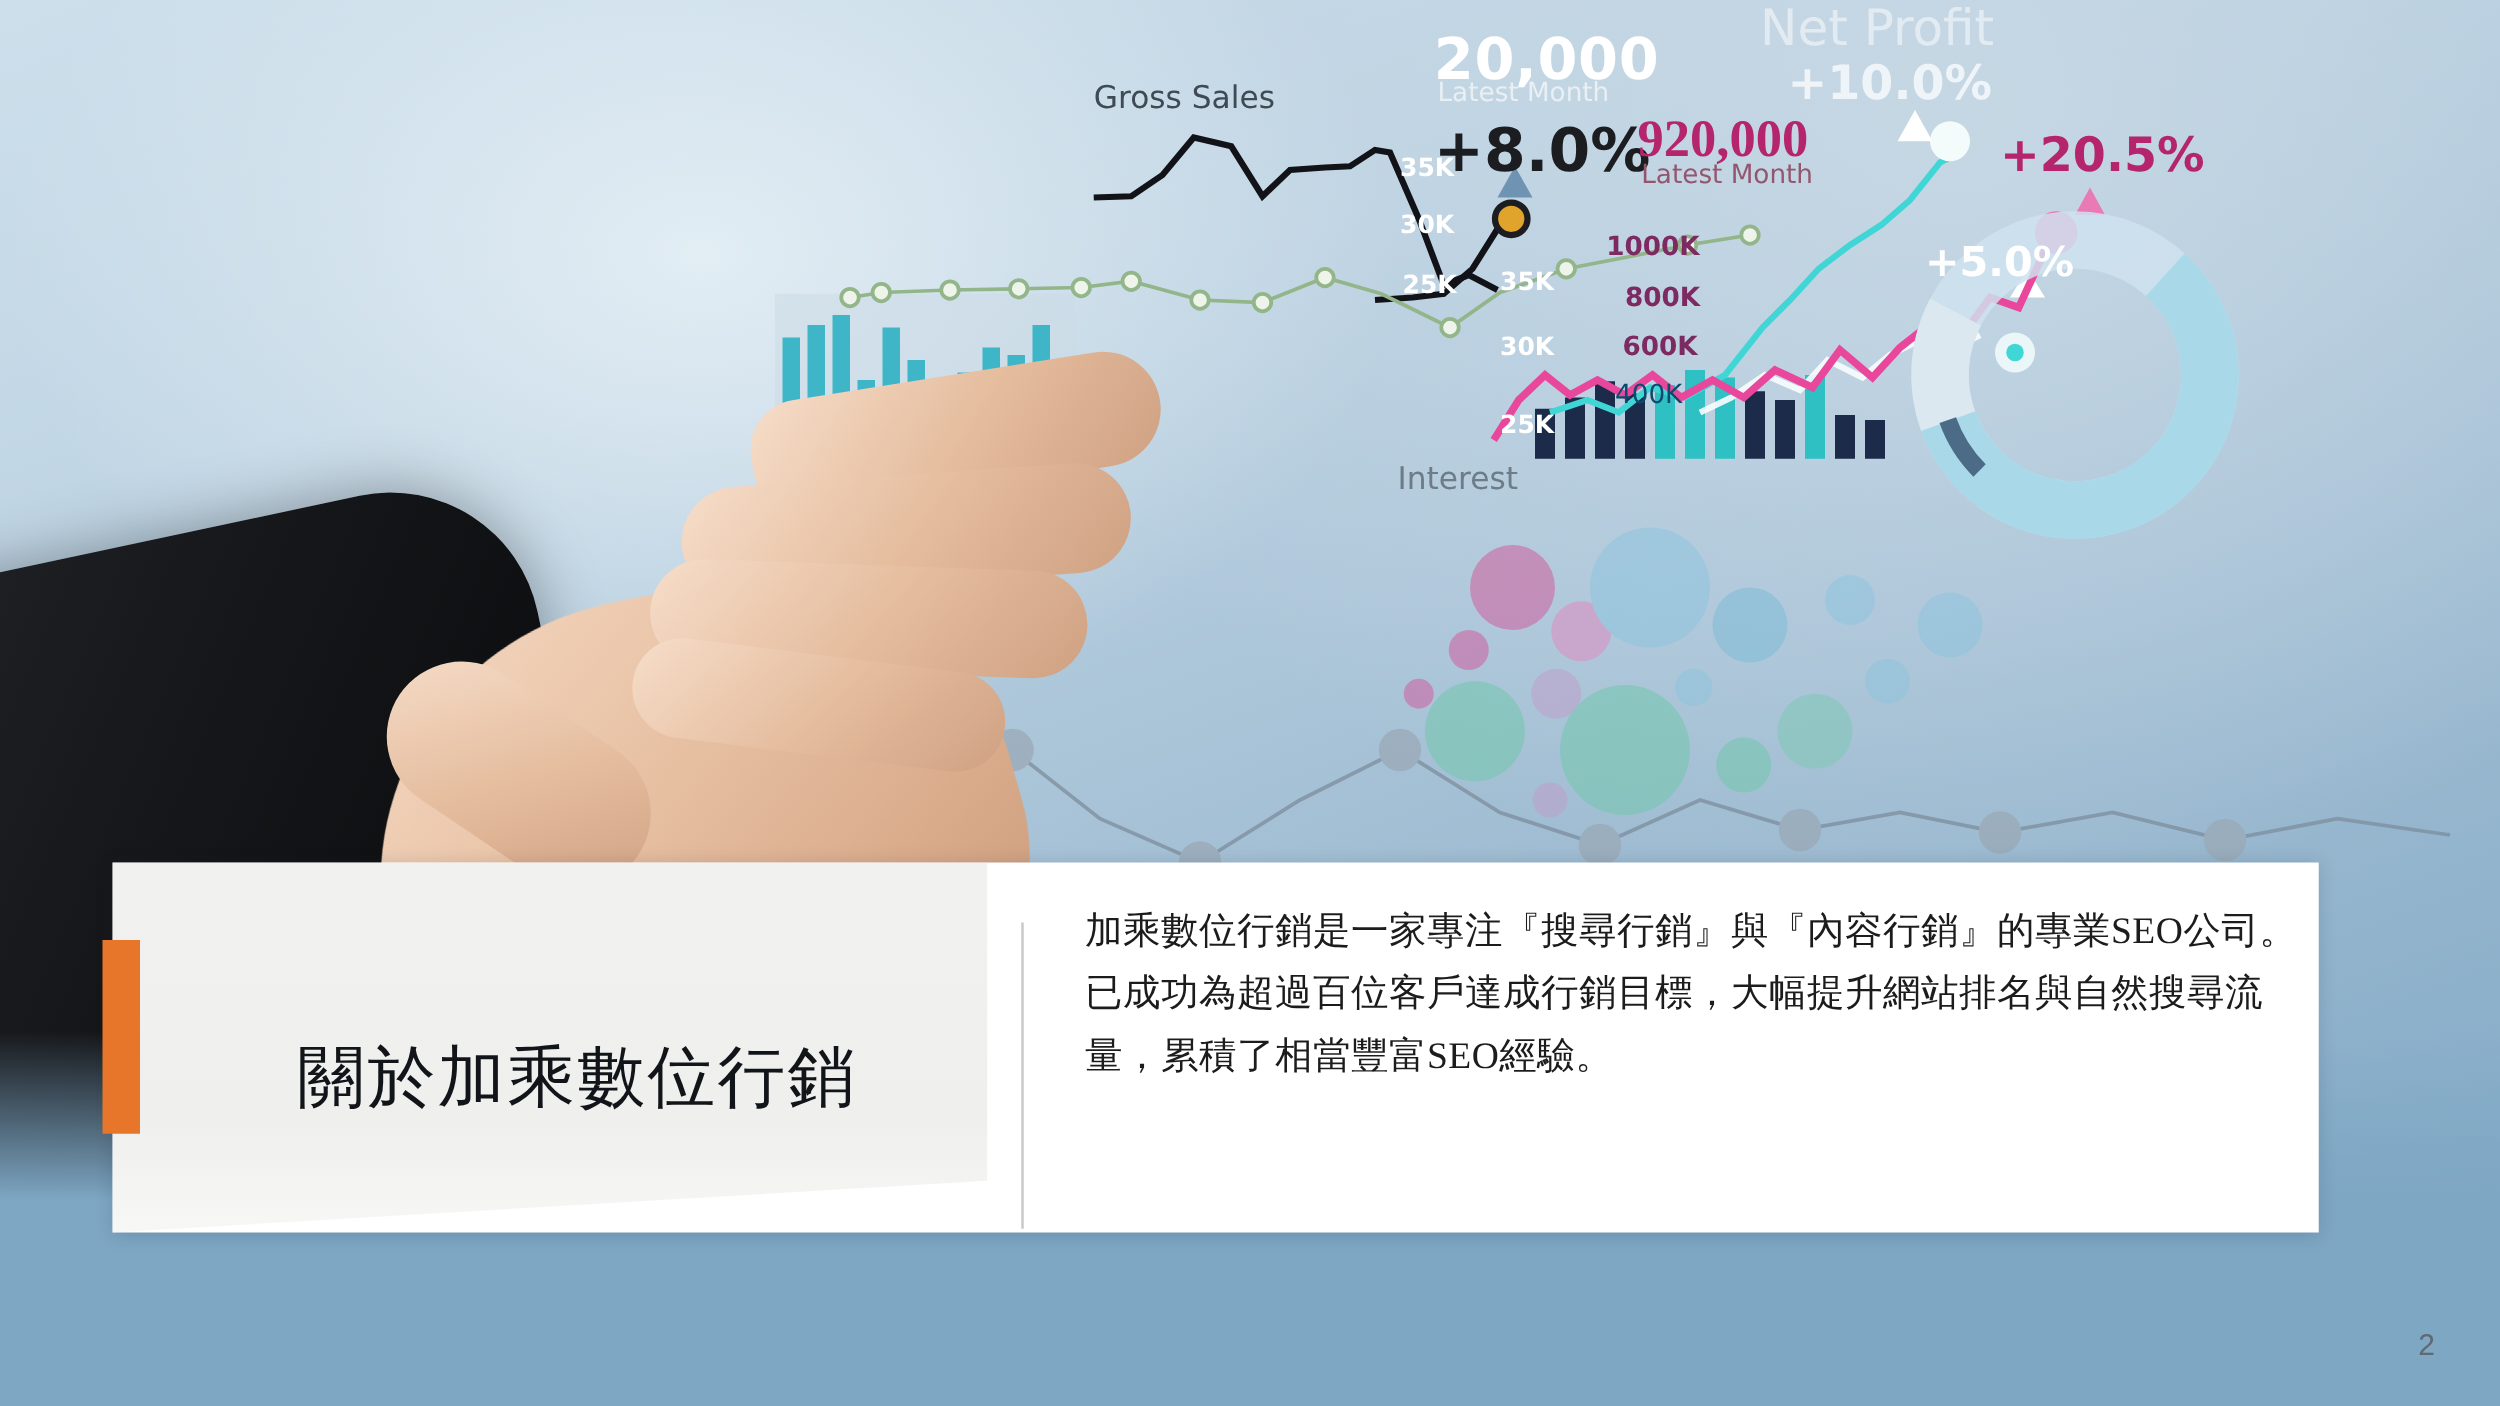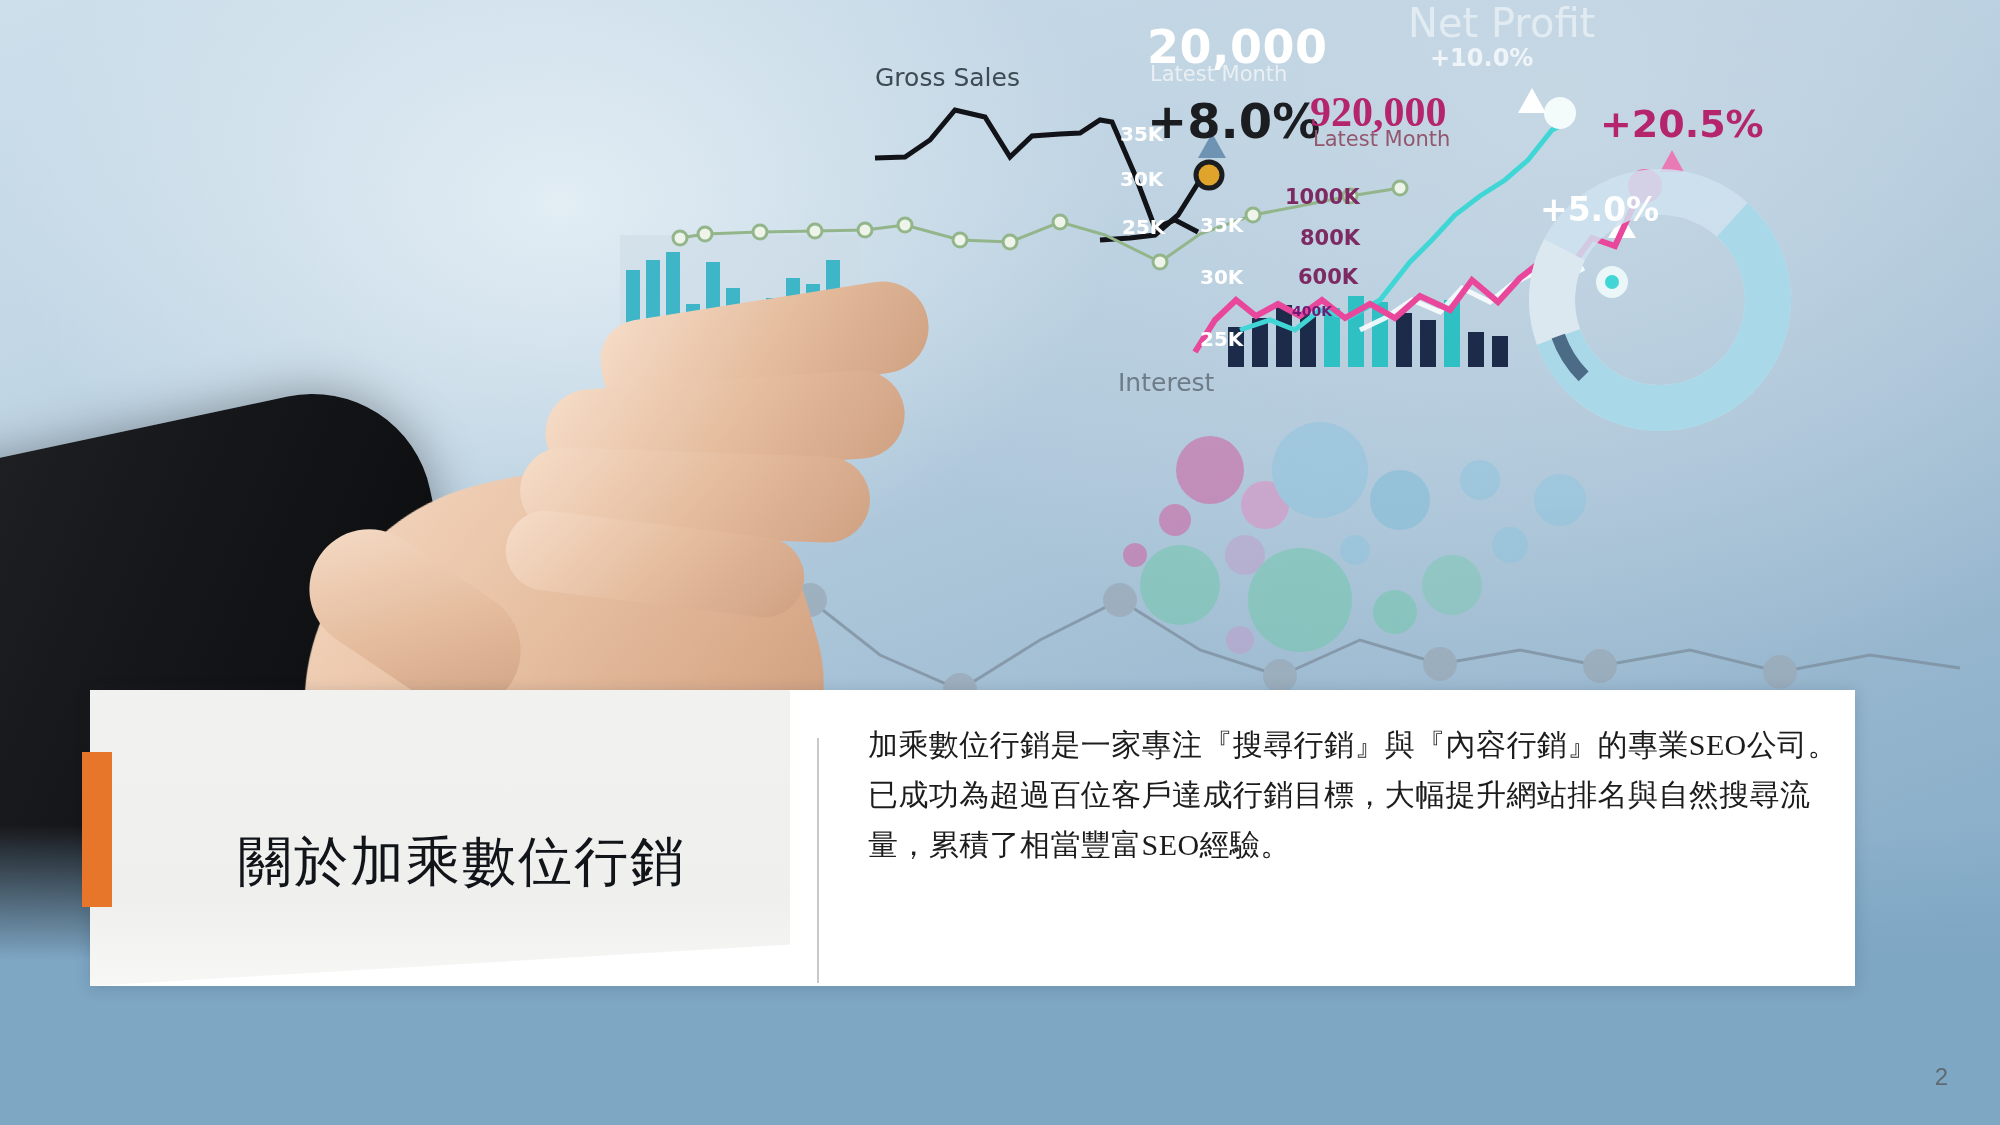--- a/index.html
+++ b/index.html
@@ -60,34 +60,34 @@
   .lbl{position:absolute;font-family:"DejaVu Sans",sans-serif;white-space:nowrap;}
 
   .gross-sales{left:875px;top:63px;font-size:25px;color:#3e4a54;}
   .interest{left:1118px;top:368px;font-size:25px;color:#6d7c87;}
   .v20000{left:1147px;top:20px;font-size:46px;font-weight:700;color:#ffffff;letter-spacing:.5px;}
   .l20000{left:1150px;top:62px;font-size:21px;color:#e9eff3;}
   .p80{left:1147px;top:93px;font-size:48px;font-weight:700;color:#1b1d20;}
   .v920{left:1310px;top:88px;font-size:42px;font-weight:700;color:#b4256e;font-family:Liberation Serif, serif;}
   .l920{left:1313px;top:127px;font-size:21px;color:#93566f;}
   .netprofit{left:1408px;top:0px;font-size:40px;color:#eaf1f6;opacity:.78;}
-  .p100{left:1430px;top:44px;font-size:24px;font-weight:700;color:#f3f8fb;opacity:.9;}
+  .p100{left:1430px;top:44px;font-size:38px;font-weight:700;color:#f3f8fb;opacity:.9;}
   .p205{left:1600px;top:102px;font-size:38px;font-weight:700;color:#b4256e;}
   .p50{left:1540px;top:142px;font-size:33px;font-weight:700;color:#ffffff;margin-top:48px;}
 
   .k35a{left:1120px;top:122px;font-size:20px;font-weight:700;color:#ffffff;}
   .k30a{left:1120px;top:167px;font-size:20px;font-weight:700;color:#ffffff;}
   .k25a{left:1122px;top:215px;font-size:20px;font-weight:700;color:#ffffff;}
   .k35b{left:1200px;top:213px;font-size:20px;font-weight:700;color:#ffffff;}
   .k30b{left:1200px;top:265px;font-size:20px;font-weight:700;color:#ffffff;}
   .k25b{left:1200px;top:327px;font-size:20px;font-weight:700;color:#ffffff;}
   .k1000{left:1285px;top:185px;font-size:21px;font-weight:700;color:#7d2a63;}
   .k800{left:1300px;top:226px;font-size:21px;font-weight:700;color:#7d2a63;text-align:center;}
   .k600{left:1298px;top:265px;font-size:21px;font-weight:700;color:#7d2a63;}
-  .k400{left:1292px;top:303px;font-size:14px;font-weight:700;color:#701a75;}
+  .k400{left:1292px;top:303px;font-size:21px;font-weight:400;color:#0c4a6e;}
 
   
   .card{
     position:absolute;left:90px;top:690px;width:1765px;height:296px;
     background:#ffffff;
     box-shadow:0 2px 14px rgba(20,40,60,.18);
   }
   .card-left{
     position:absolute;left:0;top:0;width:700px;height:100%;
     background:linear-gradient(180deg,#f1f1f0 0%,#efefee 70%,#f7f7f6 100%);

